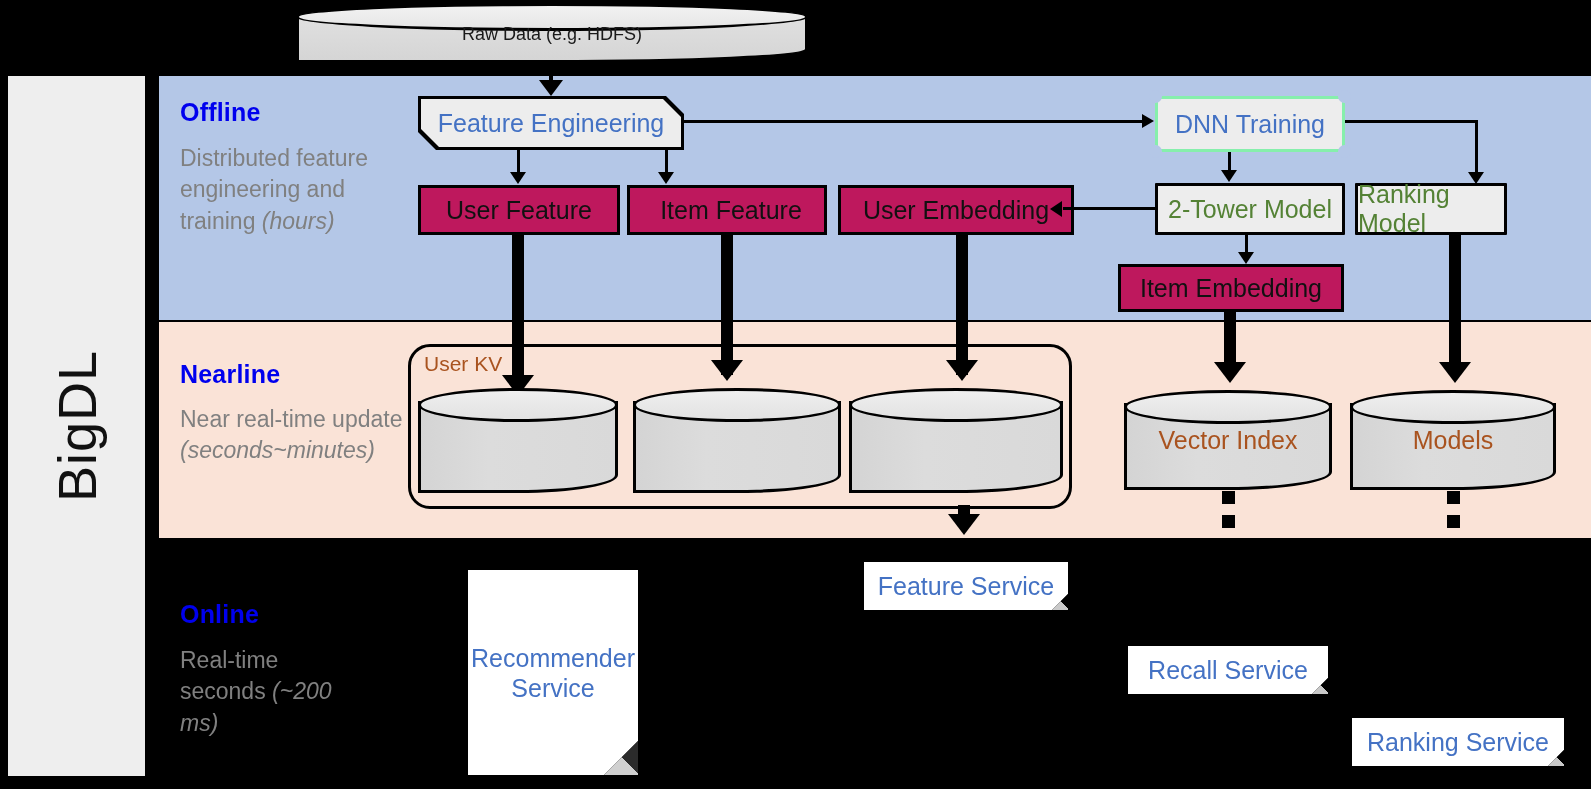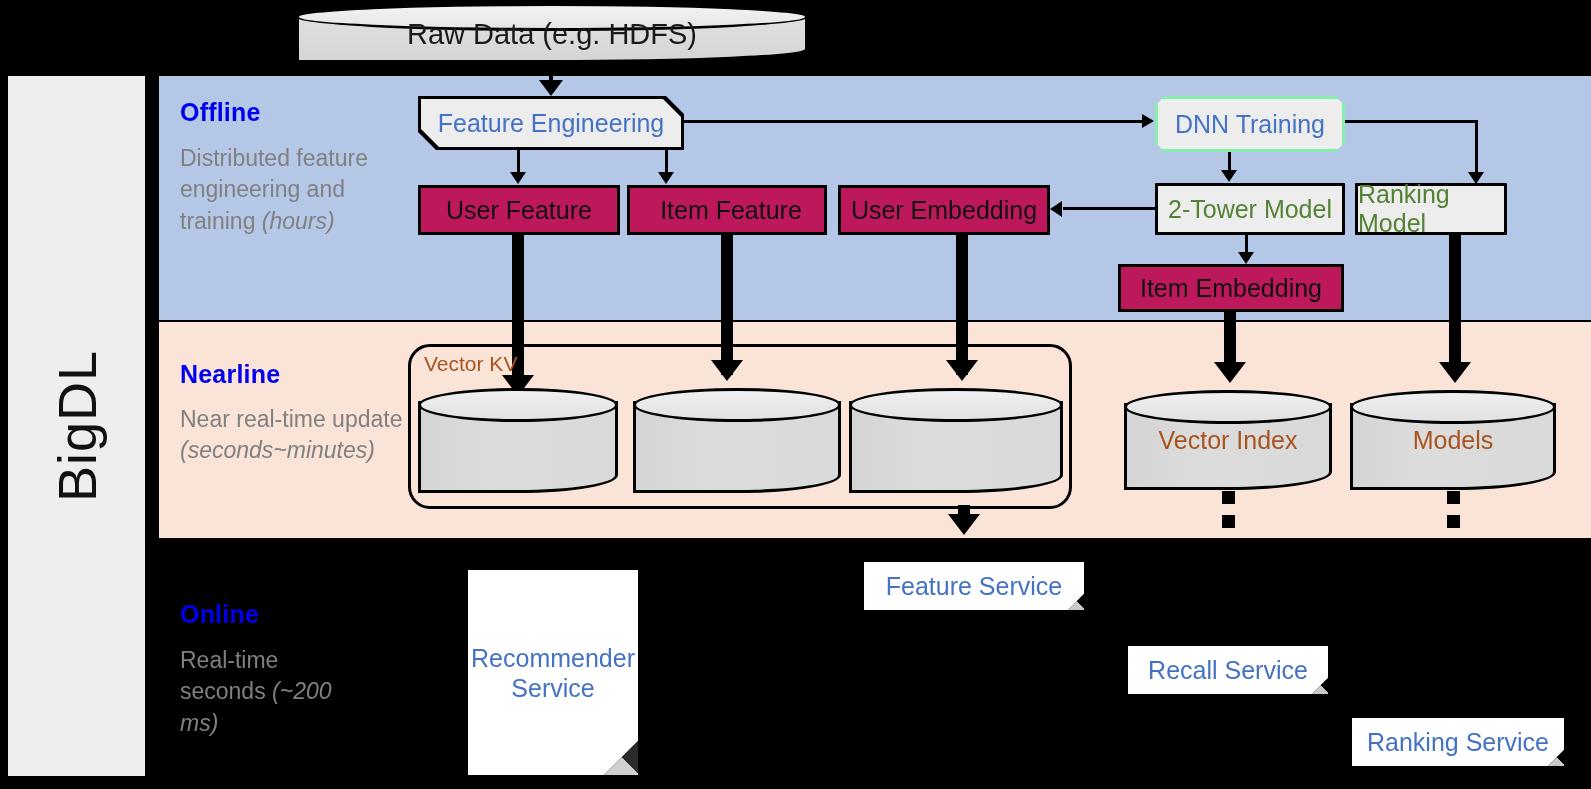--- a/index.html
+++ b/index.html
@@ -85,21 +85,21 @@
     background:linear-gradient(180deg,#e0e0e0,#d5d5d5);
     border:3px solid #000;border-radius:0 0 50%/0 0 14px 14px;
   }
   .rawcyl .top{
     position:absolute;left:0;right:0;top:0;height:22px;
     background:linear-gradient(180deg,#f2f2f2,#e6e6e6);
     border:3px solid #000;border-radius:50%;
   }
   .rawcyl .cap-label{
     position:absolute;left:0;right:0;top:52%;transform:translateY(-50%);
-    text-align:center;font-size:29px;color:#1a1a1a;
+    text-align:center;font-size:18px;color:#1a1a1a;
   }
 
   
   .redis-group{border:3px solid #000;border-radius:22px;}
   .redis-label{font-size:21px;color:#a9531f;}
 
   
   .doc{
     background:#fff;
     display:flex;align-items:center;justify-content:center;text-align:center;
@@ -203,21 +203,21 @@
   <div class="abs hline" style="left:1345px;top:120px;width:133px;height:3px;"></div>
   <div class="abs vline" style="left:1475px;top:120px;width:3px;height:56px;"></div>
   <div class="abs arrow-dn" style="left:1468px;top:172px;"></div>
 
   <div class="abs gray-box" style="left:418px;top:185px;width:202px;height:50px;">
     <span>User Feature</span>
   </div>
   <div class="abs gray-box" style="left:627px;top:185px;width:200px;height:50px;padding-left:8px;">
     <span>Item Feature</span>
   </div>
-  <div class="abs gray-box" style="left:838px;top:185px;width:212px;height:50px;">
+  <div class="abs gray-box" style="left:838px;top:185px;width:236px;height:50px;">
     <span>User Embedding</span>
   </div>
 
   <div class="abs proc-box proc-green" style="left:1155px;top:183px;width:190px;height:52px;">
     <span>2-Tower Model</span>
   </div>
   <div class="abs proc-box proc-green" style="left:1355px;top:183px;width:152px;height:52px;">
     <span>Ranking Model</span>
   </div>
 
@@ -245,21 +245,21 @@
 
   <div class="abs thick" style="left:1449px;top:235px;width:12px;height:140px;"></div>
   <div class="abs arrow-dn-fat" style="left:1439px;top:362px;"></div>
 
   <div class="abs band-title" style="left:180px;top:360px;">Nearline</div>
   <div class="abs band-sub" style="left:180px;top:404px;width:225px;">
     <span>Near real-time update </span><i>(seconds~minutes)</i>
   </div>
 
   <div class="abs redis-group" style="left:408px;top:344px;width:664px;height:165px;"></div>
-  <div class="abs redis-label" style="left:424px;top:352px;">Vector KV</div>
+  <div class="abs redis-label" style="left:424px;top:352px;">User KV</div>
 
   <div class="abs cyl" style="left:418px;top:388px;width:200px;height:105px;">
     <div class="body"></div>
       <div class="top"></div>
   </div>
   <div class="abs cyl" style="left:633px;top:388px;width:208px;height:105px;">
     <div class="body"></div>
       <div class="top"></div>
   </div>
   <div class="abs cyl" style="left:849px;top:388px;width:214px;height:105px;">
@@ -292,21 +292,21 @@
     <span>Real-time seconds </span><i>(~200 ms)</i>
   </div>
 
   <div class="abs" style="left:468px;top:570px;width:170px;height:205px;">
     <div class="doc doc-big" style="position:absolute;inset:0;">
       <span>Recommender Service</span>
     </div>
     <div class="doc-big-fold"></div>
   </div>
 
-  <div class="abs" style="left:864px;top:562px;width:220px;height:48px;">
+  <div class="abs" style="left:864px;top:562px;width:204px;height:48px;">
     <div class="doc" style="position:absolute;inset:0;">
       <span>Feature Service</span>
     </div>
     <div class="doc-fold"></div>
   </div>
 
   <div class="abs" style="left:1128px;top:646px;width:200px;height:48px;">
     <div class="doc" style="position:absolute;inset:0;">
       <span>Recall Service</span>
     </div>

